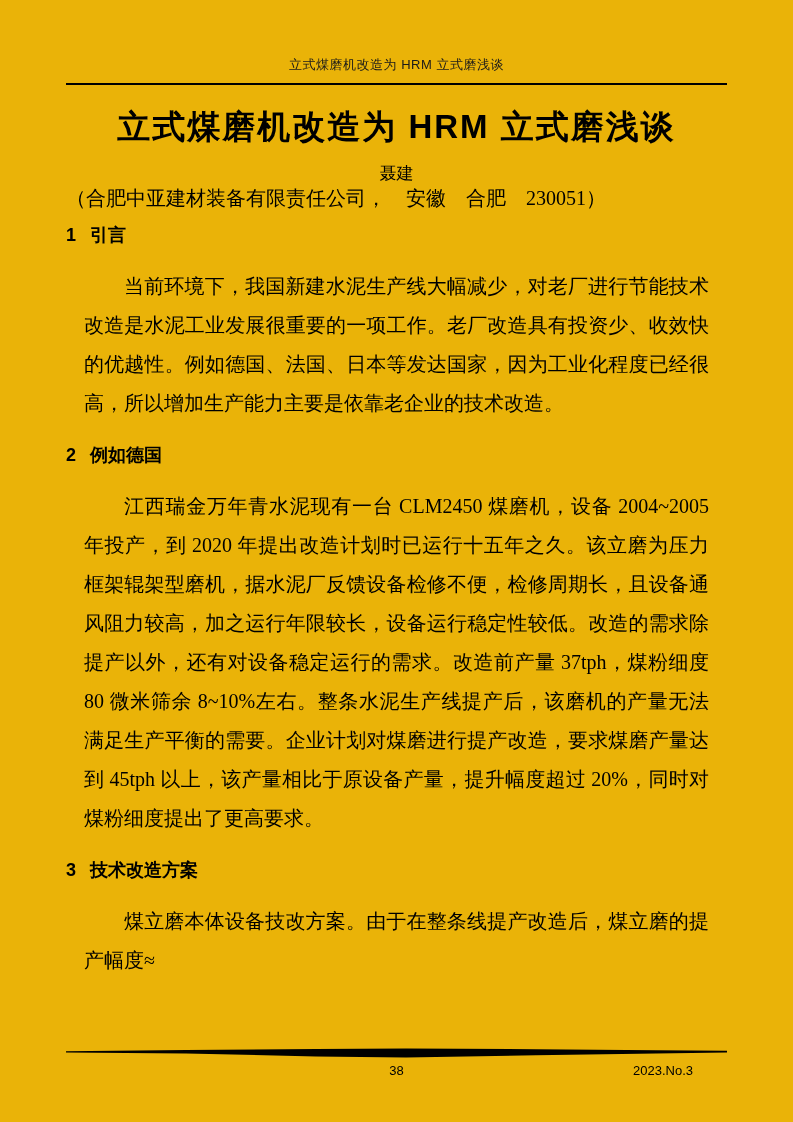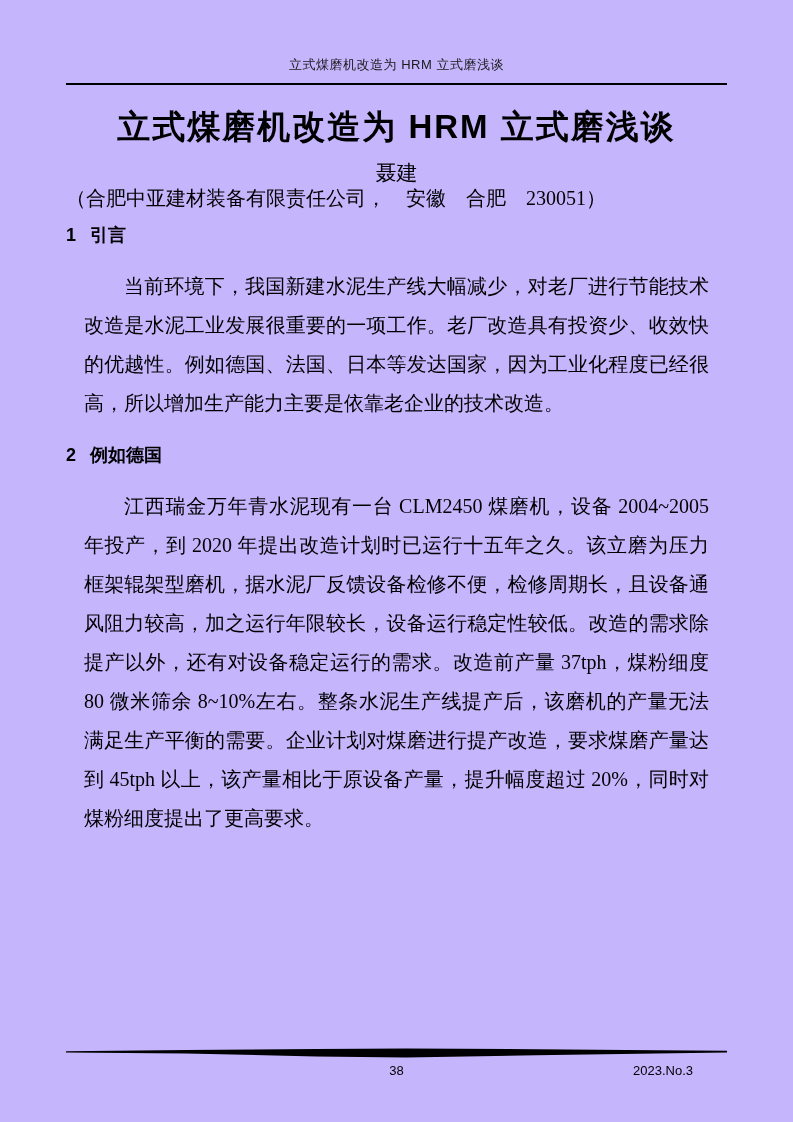--- a/index.html
+++ b/index.html
@@ -1,21 +1,21 @@
 <!DOCTYPE html>
 <html><head>
 <meta charset="utf-8">
 <style>
   html, body { margin: 0; padding: 0; background: #e8e8e8; }
   .page {
     position: relative;
     width: 793px;
     height: 1122px;
     margin: 0 auto;
-    background: #c4b5fd;
+    background: #eab308;
     color: #000000;
     font-family: "Liberation Serif", "DejaVu Serif", serif;
     overflow: hidden;
     box-sizing: border-box;
   }
   
   .running-header {
     margin: 0 66px;
     padding-top: 55px;
     padding-bottom: 9px;
@@ -37,21 +37,21 @@
     text-align: center;
     font-family: "Liberation Sans", "DejaVu Sans", sans-serif;
     font-weight: bold;
     font-size: 33px;
     letter-spacing: 2px;
     line-height: 44px;
   }
   .author {
     margin-top: 12px;
     text-align: center;
-    font-size: 21px;
+    font-size: 17px;
     line-height: 25px;
   }
   .affiliation {
     text-align: left;
     font-size: 20px;
     line-height: 25px;
   }
   .sec-heading {
     margin: 10px 0 0 0;
     font-family: "Liberation Sans", "DejaVu Sans", sans-serif;
@@ -116,20 +116,26 @@
       <p class="para">当前环境下，我国新建水泥生产线大幅减少，对老厂进行节能技术改造是水泥工业发展很重要的一项工作。老厂改造具有投资少、收效快的优越性。例如德国、法国、日本等发达国家，因为工业化程度已经很高，所以增加生产能力主要是依靠老企业的技术改造。</p>
     </section>
 
     <section>
       <h2 class="sec-heading">
         <span class="sec-num">2</span><span class="sec-title">例如德国</span>
       </h2>
       <p class="para">江西瑞金万年青水泥现有一台 CLM2450 煤磨机，设备 2004~2005 年投产，到 2020 年提出改造计划时已运行十五年之久。该立磨为压力框架辊架型磨机，据水泥厂反馈设备检修不便，检修周期长，且设备通风阻力较高，加之运行年限较长，设备运行稳定性较低。改造的需求除提产以外，还有对设备稳定运行的需求。改造前产量 37tph，煤粉细度 80 微米筛余 8~10%左右。整条水泥生产线提产后，该磨机的产量无法满足生产平衡的需要。企业计划对煤磨进行提产改造，要求煤磨产量达到 45tph 以上，该产量相比于原设备产量，提升幅度超过 20%，同时对煤粉细度提出了更高要求。</p>
     </section>
 
+    <section>
+      <h2 class="sec-heading">
+        <span class="sec-num">3</span><span class="sec-title">技术改造方案</span>
+      </h2>
+      <p class="para">煤立磨本体设备技改方案。由于在整条线提产改造后，煤立磨的提产幅度≈</p>
+    </section>
 
   </main>
 
   <footer class="footer">
     <svg class="footer-rule-svg" viewBox="0 0 661 10" preserveAspectRatio="none" aria-hidden="true">
       <polygon fill="#000000" points="0,3.2 120,2.0 250,0.9 340,0.4 470,1.3 590,2.2 661,2.8 661,4.4 590,5.4 470,7.2 340,9.4 250,8.4 120,5.6 0,4.6"></polygon>
     </svg>
     <div class="footer-row">
       <span class="page-num">38</span>
       <span class="issue">2023.No.3</span>

